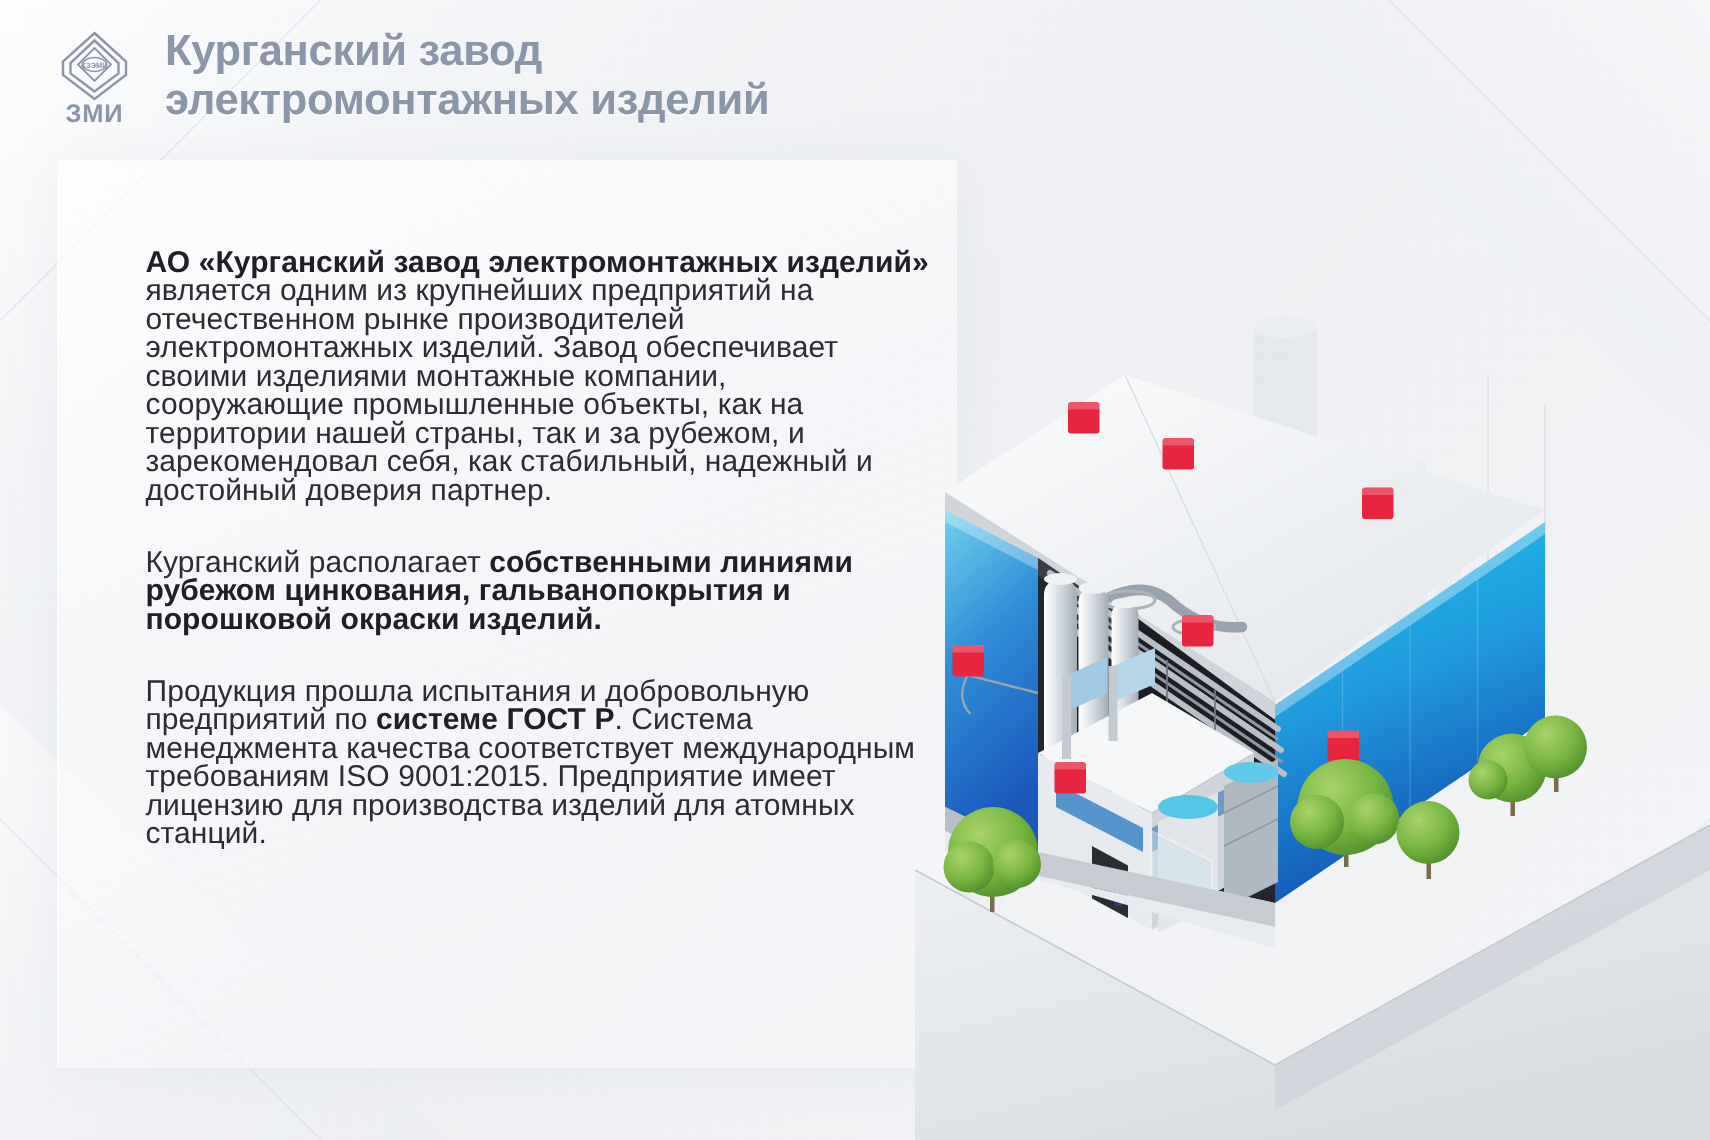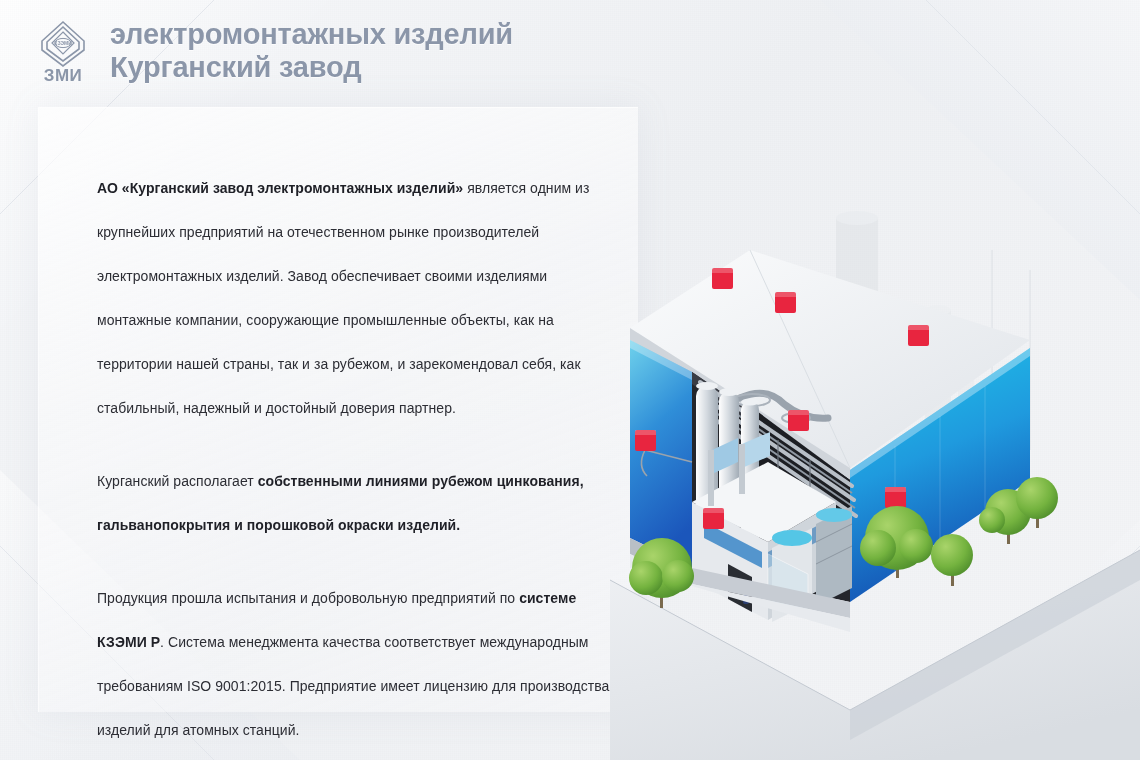--- a/index.html
+++ b/index.html
@@ -69,22 +69,22 @@
         rgba(252,252,253,.52) 40%,
         rgba(250,250,252,.34) 100%);
     border-top:1px solid rgba(255,255,255,.85);
     border-left:1px solid rgba(255,255,255,.6);
     box-shadow:0 0 34px rgba(150,160,180,.10);
     padding:58px 18px 0 58px;
   }
 
   .para {
     color:#2c2d34;
-    font-size:14px;
-    line-height:44px;
+    font-size:20px;
+    line-height:19px;
     letter-spacing:.05px;
     max-width:530px;
   }
   .para b, .para strong { font-weight:bold; color:#1f2027; }
   .para + .para { margin-top:29px; }
 
   
   #illustration {
     position:absolute;
     left:600px; top:150px;
@@ -134,30 +134,30 @@
         <g fill="none" stroke="#8b96a9" stroke-width="1.2">
           <path d="M25 12 L36 23 L25 34 L14 23 Z"></path>
         </g>
         <ellipse cx="25" cy="23" rx="8" ry="4.6" fill="none" stroke="#8b96a9" stroke-width="1"></ellipse>
         <text x="25" y="25.4" text-anchor="middle" font-family="'Liberation Sans', sans-serif" font-size="5" font-weight="bold" fill="#8b96a9">КЗЭМИ</text>
         <text x="25" y="61" text-anchor="middle" font-family="'Liberation Sans', sans-serif" font-size="17" font-weight="bold" letter-spacing="0.5" fill="#8b96a9">ЗМИ</text>
       </svg>
     </div>
 
     <h1 id="title-block" style="color: rgb(139, 150, 169);">
+      <span class="tl">Курганский завод</span>
       <span class="tl">электромонтажных изделий</span>
-      <span class="tl">Курганский завод</span>
     </h1>
   </div>
 
   <div id="content-card" style="color: rgb(44, 45, 52);">
 
   <div class="para"><b>АО «Курганский завод электромонтажных изделий»</b><span> является одним из крупнейших предприятий на отечественном рынке производителей электромонтажных изделий. Завод обеспечивает своими изделиями монтажные компании, сооружающие промышленные объекты, как на территории нашей страны, так и за рубежом, и зарекомендовал себя, как стабильный, надежный и достойный доверия партнер.</span></div>
       <div class="para"><span>Курганский располагает </span><b>собственными линиями рубежом цинкования, гальванопокрытия и порошковой окраски изделий.</b></div>
-      <div class="para"><span>Продукция прошла испытания и добровольную предприятий по </span><b>системе КЗЭМИ Р</b><span>. Система менеджмента качества соответствует международным требованиям ISO 9001:2015. Предприятие имеет лицензию для производства изделий для атомных станций.</span></div>
+      <div class="para"><span>Продукция прошла испытания и добровольную предприятий по </span><b>системе ГОСТ Р</b><span>. Система менеджмента качества соответствует международным требованиям ISO 9001:2015. Предприятие имеет лицензию для производства изделий для атомных станций.</span></div>
     </div>
 
   <div id="illustration">
     <svg width="540" height="610" viewBox="0 0 540 610">
       <defs>
         <linearGradient id="wallL" x1="0" y1="0" x2="0.25" y2="1">
           <stop offset="0%" stop-color="#6fd2ec"></stop>
           <stop offset="45%" stop-color="#2f8ed8"></stop>
           <stop offset="100%" stop-color="#1b56bb"></stop>
         </linearGradient>

